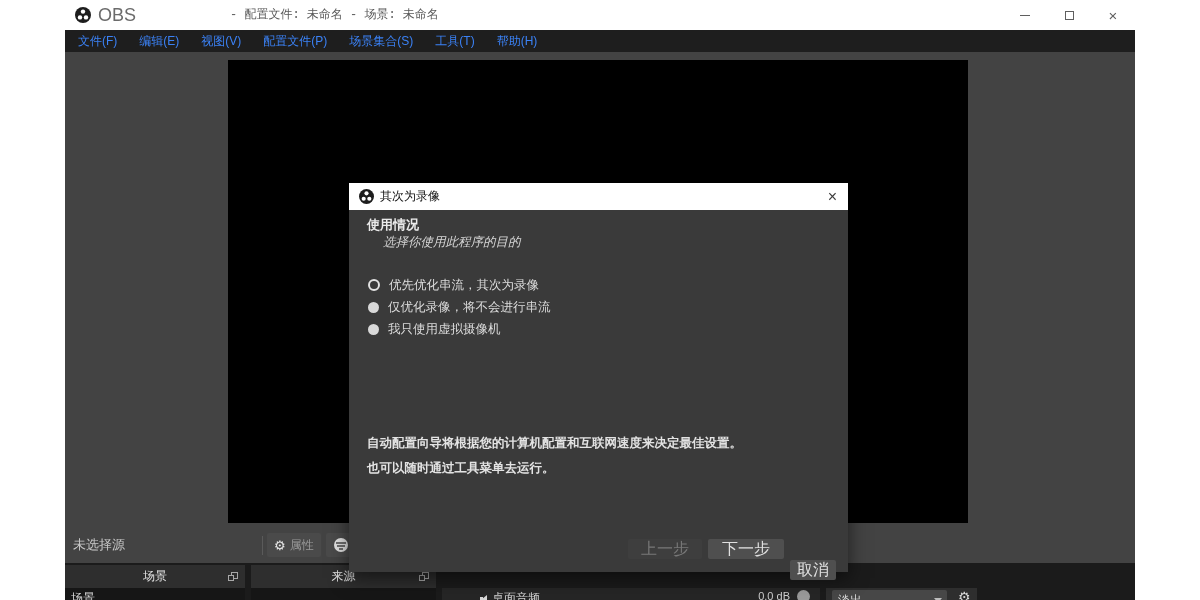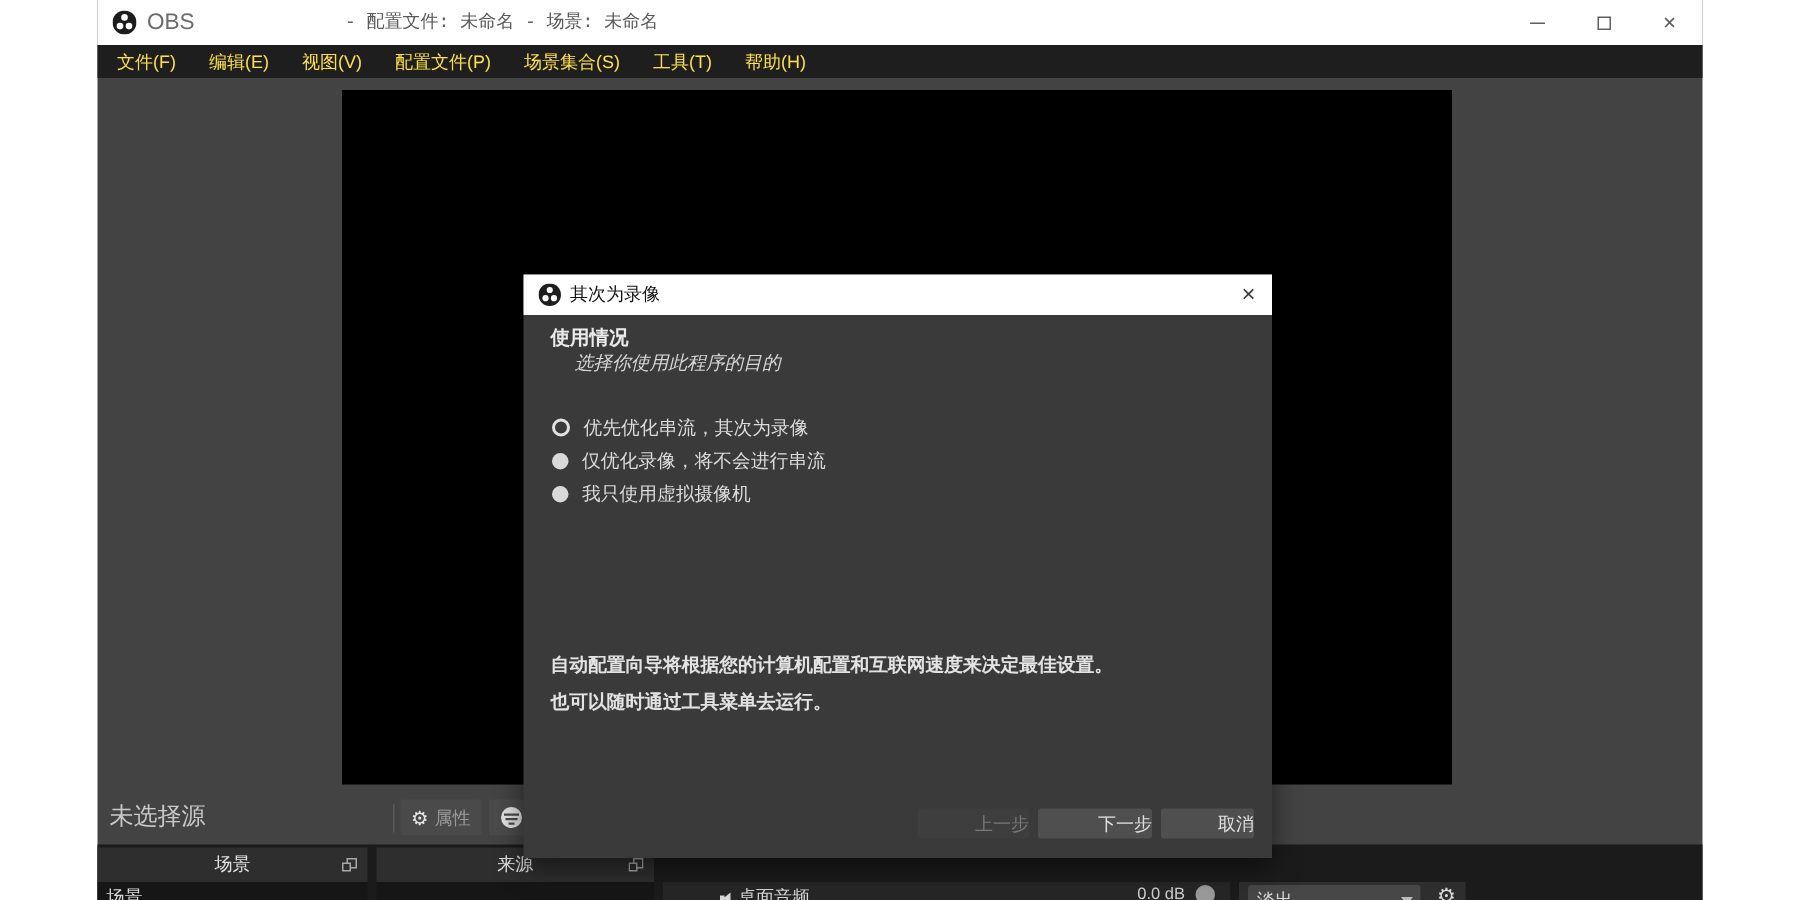--- a/index.html
+++ b/index.html
@@ -4,39 +4,39 @@
 <style>
   * { margin:0; padding:0; box-sizing:border-box; }
   html,body { width:1200px; height:600px; background:#ffffff; overflow:hidden;
               font-family:"Liberation Sans", sans-serif; }
 
   .window { position:absolute; left:65px; top:0; width:1070px; height:600px; background:#434343; }
 
   
   .titlebar { position:absolute; left:0; top:0; width:100%; height:30px; background:#ffffff; }
   .tb-logo { position:absolute; left:10px; top:7px; width:16px; height:16px; }
-  .tb-app  { position:absolute; left:33px; top:0; line-height:30px; font-size:15px; color:#6b6b6b; }
+  .tb-app  { position:absolute; left:33px; top:0; line-height:30px; font-size:18px; color:#6b6b6b; }
   .tb-doc  { position:absolute; left:165px; top:0; line-height:30px; font-size:12px; color:#595959;font-family:Liberation Mono, monospace; }
   .tb-controls { position:absolute; right:0; top:0; height:30px; display:flex; }
   .tb-btn { width:44px; height:30px; display:flex; align-items:center; justify-content:center; color:#5f5f5f; }
   .glyph-min { width:10px; height:1px; background:#5f5f5f; }
   .glyph-max { width:9px; height:9px; border:1px solid #5f5f5f; }
   .glyph-close { font-size:15px; line-height:1; }
 
   
   .menubar { position:absolute; left:0; top:30px; width:100%; height:22px; background:#1e1e1e;
              display:flex; align-items:center; padding-left:2px; }
-  .menu-item { padding:0 11px; font-size:12px; color:#fde047; line-height:22px; }
+  .menu-item { padding:0 11px; font-size:12px; color:#3b82f6; line-height:22px; }
 
   
   .canvas { position:absolute; left:163px; top:60px; width:740px; height:463px; background:#000000; }
 
   
   .statusbar { position:absolute; left:0; top:530px; width:100%; height:33px; }
-  .no-source { position:absolute; left:8px; top:0; line-height:30px; font-size:16px; color:#c9c9c9; }
+  .no-source { position:absolute; left:8px; top:0; line-height:30px; font-size:13px; color:#c9c9c9; }
   .vsep { position:absolute; left:197px; top:6px; width:1px; height:19px; background:#5a5a5a; }
   .mini-btn { position:absolute; top:3px; height:24px; background:#4a4a4a; border-radius:2px;
               display:flex; align-items:center; padding:0 7px; gap:4px; }
   .btn-props { left:202px; width:54px; }
   .btn-filters { left:261px; width:56px; }
   .gear { font-size:13px; color:#e6e6e6; line-height:1; }
   .mini-btn span.lbl { font-size:12px; color:#9a9a9a; }
 
   
   .docks { position:absolute; left:0; top:563px; width:100%; height:37px; background:#1b1b1b; }
@@ -78,24 +78,24 @@
   .dlg-title { position:absolute; left:31px; top:0; line-height:27px; font-size:12px; color:#111111; }
   .dlg-close { position:absolute; right:11px; top:0; line-height:27px; font-size:16px; color:#3c3c3c; }
   .dlg-heading { position:absolute; left:18px; top:33px; font-size:13px; font-weight:bold; color:#eaeaea; }
   .dlg-subheading { position:absolute; left:34px; top:51px; font-size:12.5px; color:#d6d6d6;font-style:italic; }
   .radio-row { position:absolute; left:19px; display:flex; align-items:center; gap:9px; height:16px; }
   .radio { width:11px; height:11px; border-radius:50%; background:#d9d9d9; flex:none; }
   .radio.checked { width:12px; height:12px; background:transparent; border:2.5px solid #e2e2e2; }
   .radio-label { font-size:12.5px; color:#dcdcdc; }
   .dlg-info { position:absolute; left:18px; font-size:12.5px; font-weight:bold; color:#e3e3e3; }
   .dlg-buttons { position:absolute; right:12px; top:356px; display:flex; gap:6px; }
-  .dlg-btn { height:20px; background:#4f4f4f; border-radius:2px; font-size:12px; color:#e0e0e0;
-             text-align:right; line-height:20px; }
+  .dlg-btn { height:20px; background:#4f4f4f; border-radius:2px; font-size:16px; color:#e0e0e0;
+             text-align:center; line-height:20px; }
   .dlg-btn.disabled { background:#3e3e3e; color:#787878; }
-  .w-back { width:74px; } .w-next { width:76px; } .w-cancel { width:62px; }
+  .w-back { width:74px; } .w-next { width:76px; } .w-cancel { width:46px;margin-top:21px; }
 </style>
 </head>
 <body>
 
 <svg width="0" height="0" style="position:absolute">
   <defs>
     <g id="obs-logo">
       <circle cx="8" cy="8" r="8" fill="#1d1d1d"></circle>
       <circle cx="8" cy="4.6" r="2.2" fill="#ffffff"></circle>
       <circle cx="5" cy="10.4" r="2.2" fill="#ffffff"></circle>

